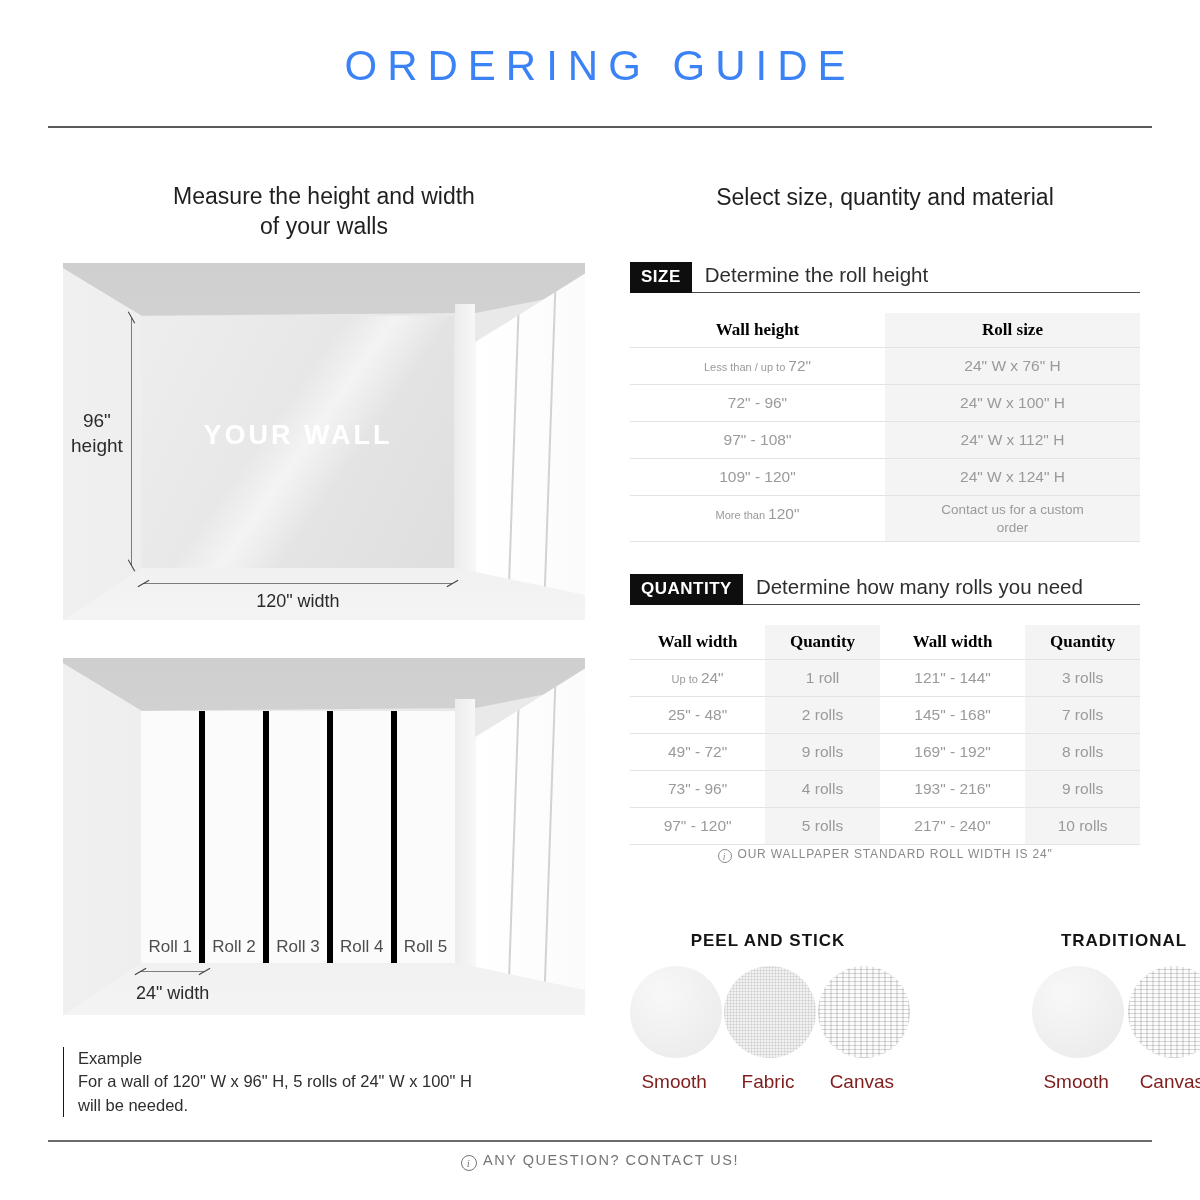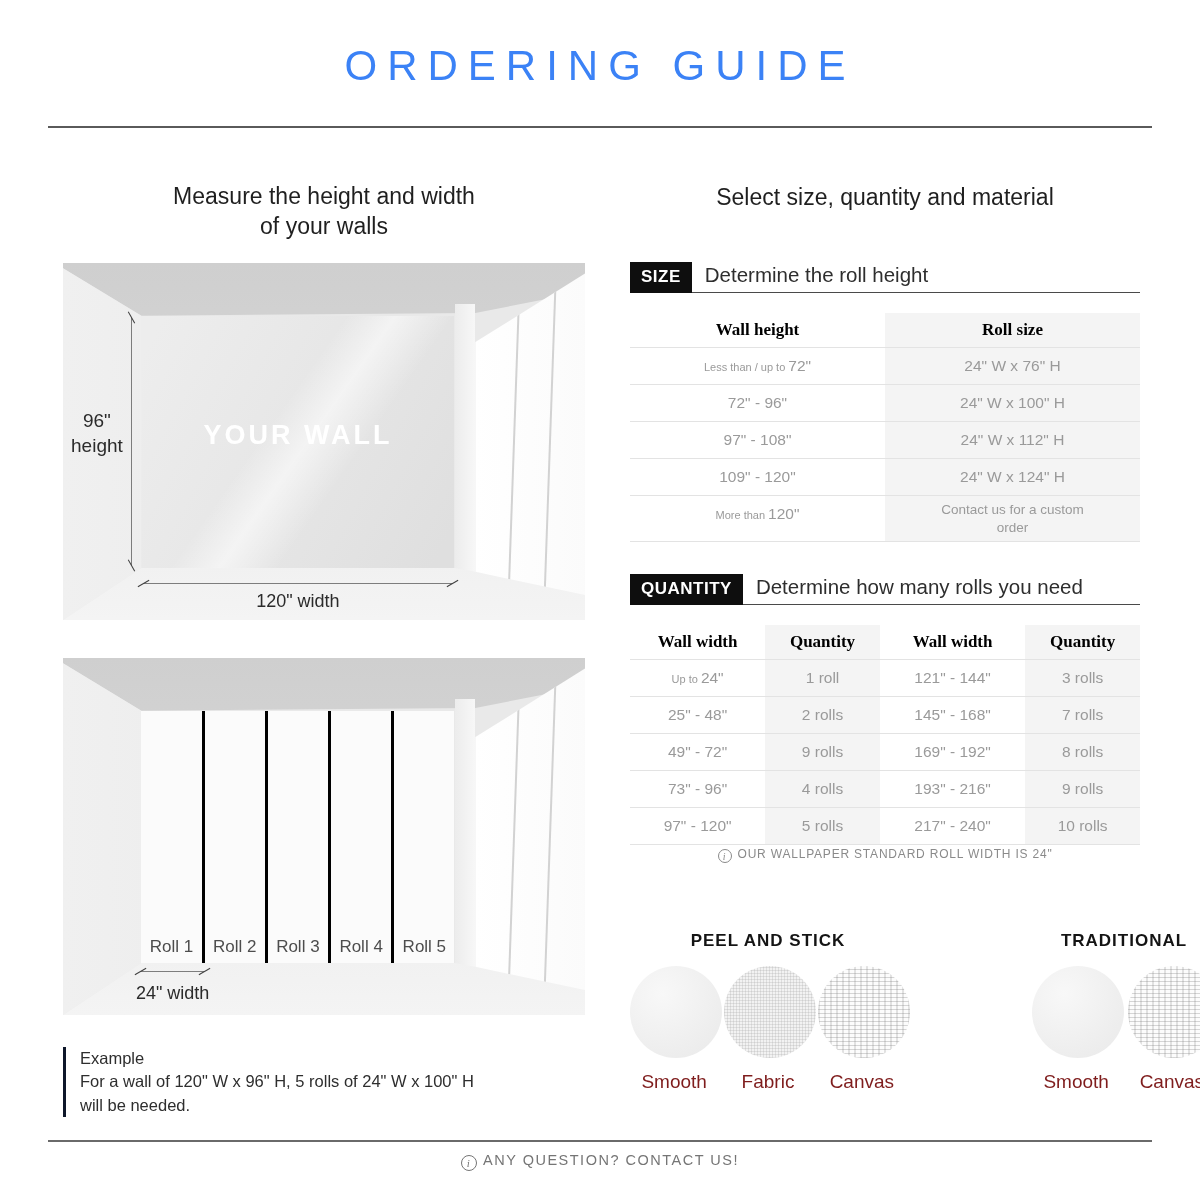--- a/index.html
+++ b/index.html
@@ -58,27 +58,27 @@
   .measure-w2 { left:15%; top:87.6%; width:12%; }
 
   .height-label { position:absolute; left:0; top:40.5%; width:13%; text-align:center;
     font-size:19px; color:#2b2b2b; line-height:1.35; }
   .width-label-1 { position:absolute; left:15%; top:91.8%; width:60%; text-align:center;
     font-size:18px; color:#2b2b2b; }
   .width-label-2 { position:absolute; left:12.5%; top:91%; width:17%; text-align:center;
     font-size:18px; color:#2b2b2b; }
 
   .panels { position:absolute; left:15%; top:14.8%; width:60%; height:70.6%; display:flex; }
-  .panel { flex:1; position:relative; background:#fbfbfb; border-right:3px solid #000000; }
+  .panel { flex:1; position:relative; background:#fbfbfb; border-right:6px solid #000000; }
   .panel:last-child { border-right:none; }
   .panel-label { position:absolute; bottom:2.5%; width:100%; text-align:center;
     font-size:17px; color:#4d4d4d; }
 
   .example { position:absolute; left:63px; top:1047px; width:522px;
-    border-left:3px solid #0f172a; padding-left:14px;
+    border-left:1px solid #0f172a; padding-left:14px;
     font-size:16.5px; color:#2e2e2e; line-height:1.42; }
 
   
   .section { position:absolute; left:630px; width:510px; }
   .size-section { top:262px; }
   .quantity-section { top:574px; }
   .material-section { top:914px; }
 
   .section-head { display:flex; align-items:flex-end; }
   .badge { background:#0e0e0e; color:#ffffff; padding:5px 11px 6px; font-size:17px;

